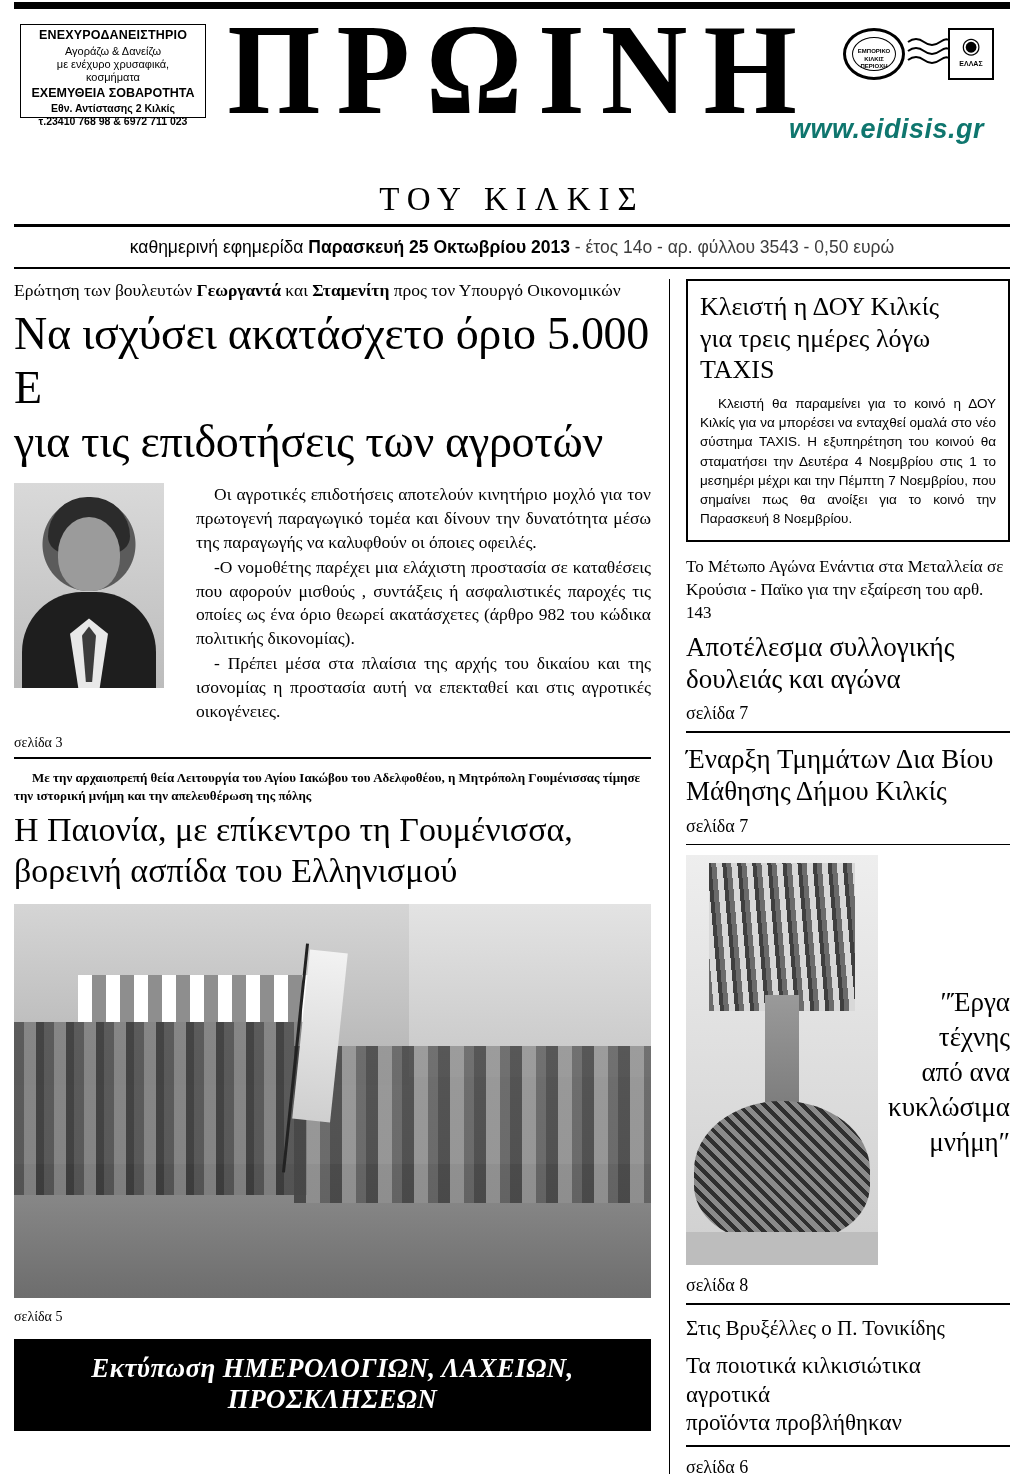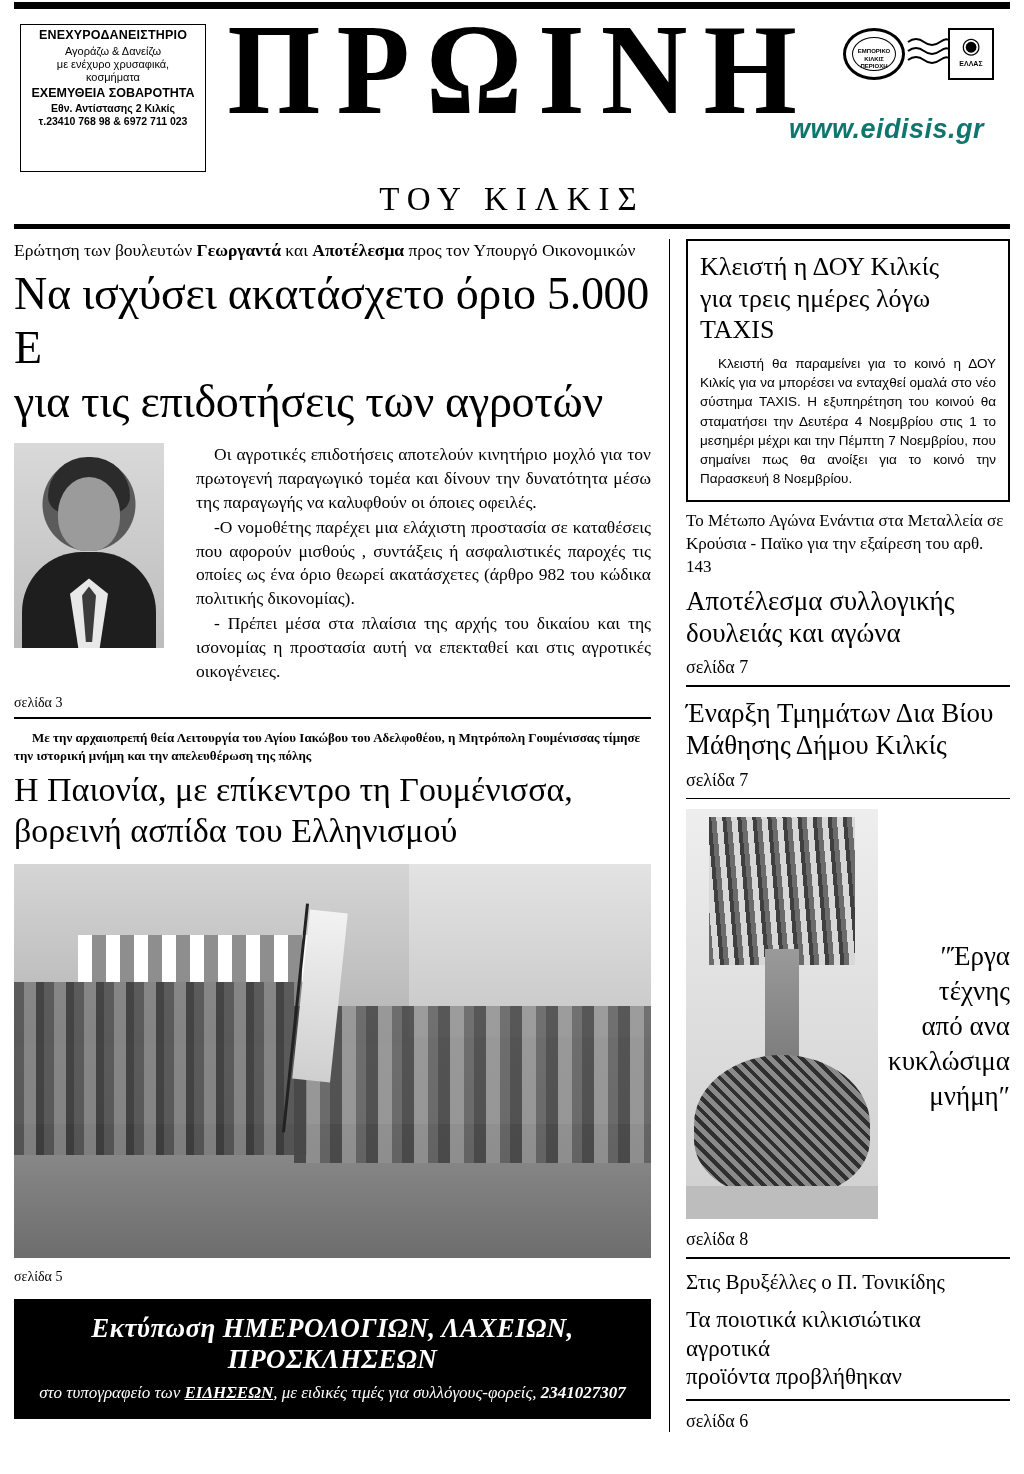--- a/index.html
+++ b/index.html
@@ -10,21 +10,21 @@
     font-family:"Liberation Serif", serif;
     color:#000;
     position:relative;
     overflow:hidden;
   }
   .page { position:relative; width:1024px; height:1474px; padding:0 14px; }
 
   
   .masthead { position:relative; height:172px; }
   .adbox {
-    position:absolute; left:6px; top:22px; width:186px; height:148px;
+    position:absolute; left:6px; top:22px; width:186px; height:94px;
     border:1px solid #000; padding:3px 4px; text-align:center;
     font-family:"Liberation Sans", sans-serif; line-height:1.18;
   }
   .adbox .l1 { font-size:12.5px; font-weight:bold; letter-spacing:.2px; }
   .adbox .l2 { font-size:11px; margin-top:2px; }
   .adbox .l3 { font-size:11px; }
   .adbox .l4 { font-size:11px; }
   .adbox .l5 { font-size:12.5px; font-weight:bold; margin-top:2px; }
   .adbox .l6 { font-size:10.5px; font-weight:bold; margin-top:2px; }
   .adbox .l7 { font-size:10.5px; font-weight:bold; }
@@ -135,21 +135,21 @@
   .adbanner .a1 { font-size:27px; font-weight:bold; font-style:italic; letter-spacing:.4px; }
   .adbanner .a2 { font-size:17px; font-style:italic; margin-top:8px; }
   .adbanner .a2 u { text-decoration:underline; font-weight:bold; }
   .adbanner .a2 b { font-weight:bold; }
 
   
   .boxed { border:2px solid #000; padding:10px 12px 12px; }
   .boxed h3 { font-size:26px; line-height:1.22; margin:0 0 4px 0; font-weight:normal; }
   .boxed p { font-size:13.5px; line-height:1.42; text-align:justify; margin:8px 0 0;
      text-indent:18px; font-family:"Liberation Sans", sans-serif; }
-  .rkicker { font-size:17px; line-height:1.34; margin:8px 0 6px; }
+  .rkicker { font-size:17px; line-height:1.34; margin:14px 0 6px; }
   .rhead { font-size:27px; line-height:1.2; margin:2px 0 8px; }
   .rpage { font-size:18px; }
   .rline { height:1.5px; background:#000; margin:7px 0 10px; }
 
   .photo-tree { width:198px; height:410px; background:linear-gradient(#eeeeee,#cfcfcf);
      position:relative; overflow:hidden; }
   .photo-tree .trunk { position:absolute; left:50%; top:34%; width:34px; height:40%;
      transform:translateX(-50%); background:linear-gradient(#9a9a9a,#6f6f6f); }
   .photo-tree .ribbons { position:absolute; left:12%; top:2%; width:76%; height:36%;
      background:repeating-linear-gradient(85deg,#6b6b6b 0 5px,#d8d8d8 5px 11px,#3f3f3f 11px 15px); }
@@ -198,28 +198,33 @@
       <div class="glyph">◉</div>
       <div class="se">ΕΛΛΑΣ</div>
     </div>
 
     <div class="rule-thick"></div>
   </div>
 
   <div class="subtitle">ΤΟΥ ΚΙΛΚΙΣ</div>
   <div class="rule-thin"></div>
 
+  <div class="dateline">
+    <span>καθημερινή εφημερίδα</span>
+    <span class="b">Παρασκευή 25 Οκτωβρίου 2013</span>
+    <span class="g">- έτος 14ο - αρ. φύλλου 3543 - 0,50 ευρώ</span>
+  </div>
   <div class="rule-thin2"></div>
 
   <div class="cols">
 
     <div class="colL">
 
       <div class="kicker">
-        <span>Ερώτηση των βουλευτών </span><b>Γεωργαντά</b><span> και </span><b>Αποτέλεσμα</b><span> προς τον Υπουργό Οικονομικών</span>
+        <span>Ερώτηση των βουλευτών </span><b>Γεωργαντά</b><span> και </span><b>Σταμενίτη</b><span> προς τον Υπουργό Οικονομικών</span>
       </div>
 
       <div class="headline1">
         <div>Να ισχύσει ακατάσχετο όριο 5.000 Ε</div>
         <div>για τις επιδοτήσεις των αγροτών</div>
       </div>
 
       <div class="lead">
         <div class="portrait">
           <div class="hair"></div>
@@ -253,23 +258,20 @@
         <div class="crowd"></div>
         <div class="row2"></div>
         <div class="pole"></div>
         <div class="flag"></div>
       </div>
 
       <div class="pageref">σελίδα  5</div>
 
       <div class="adbanner">
         <div class="a1">Εκτύπωση  ΗΜΕΡΟΛΟΓΙΩΝ, ΛΑΧΕΙΩΝ, ΠΡΟΣΚΛΗΣΕΩΝ</div>
-        <div class="a2">
-          <span>στο τυπογραφείο των </span><u>ΕΙΔΗΣΕΩΝ</u><span>, με ειδικές τιμές για συλλόγους-φορείς, </span><b>2341027307</b>
-        </div>
       </div>
     </div>
 
     <div class="colR">
 
       <div class="boxed">
         <h3>
           <span>Κλειστή η ΔΟΥ Κιλκίς</span><br>
           <span>για τρεις ημέρες λόγω TAXIS</span>
         </h3>

